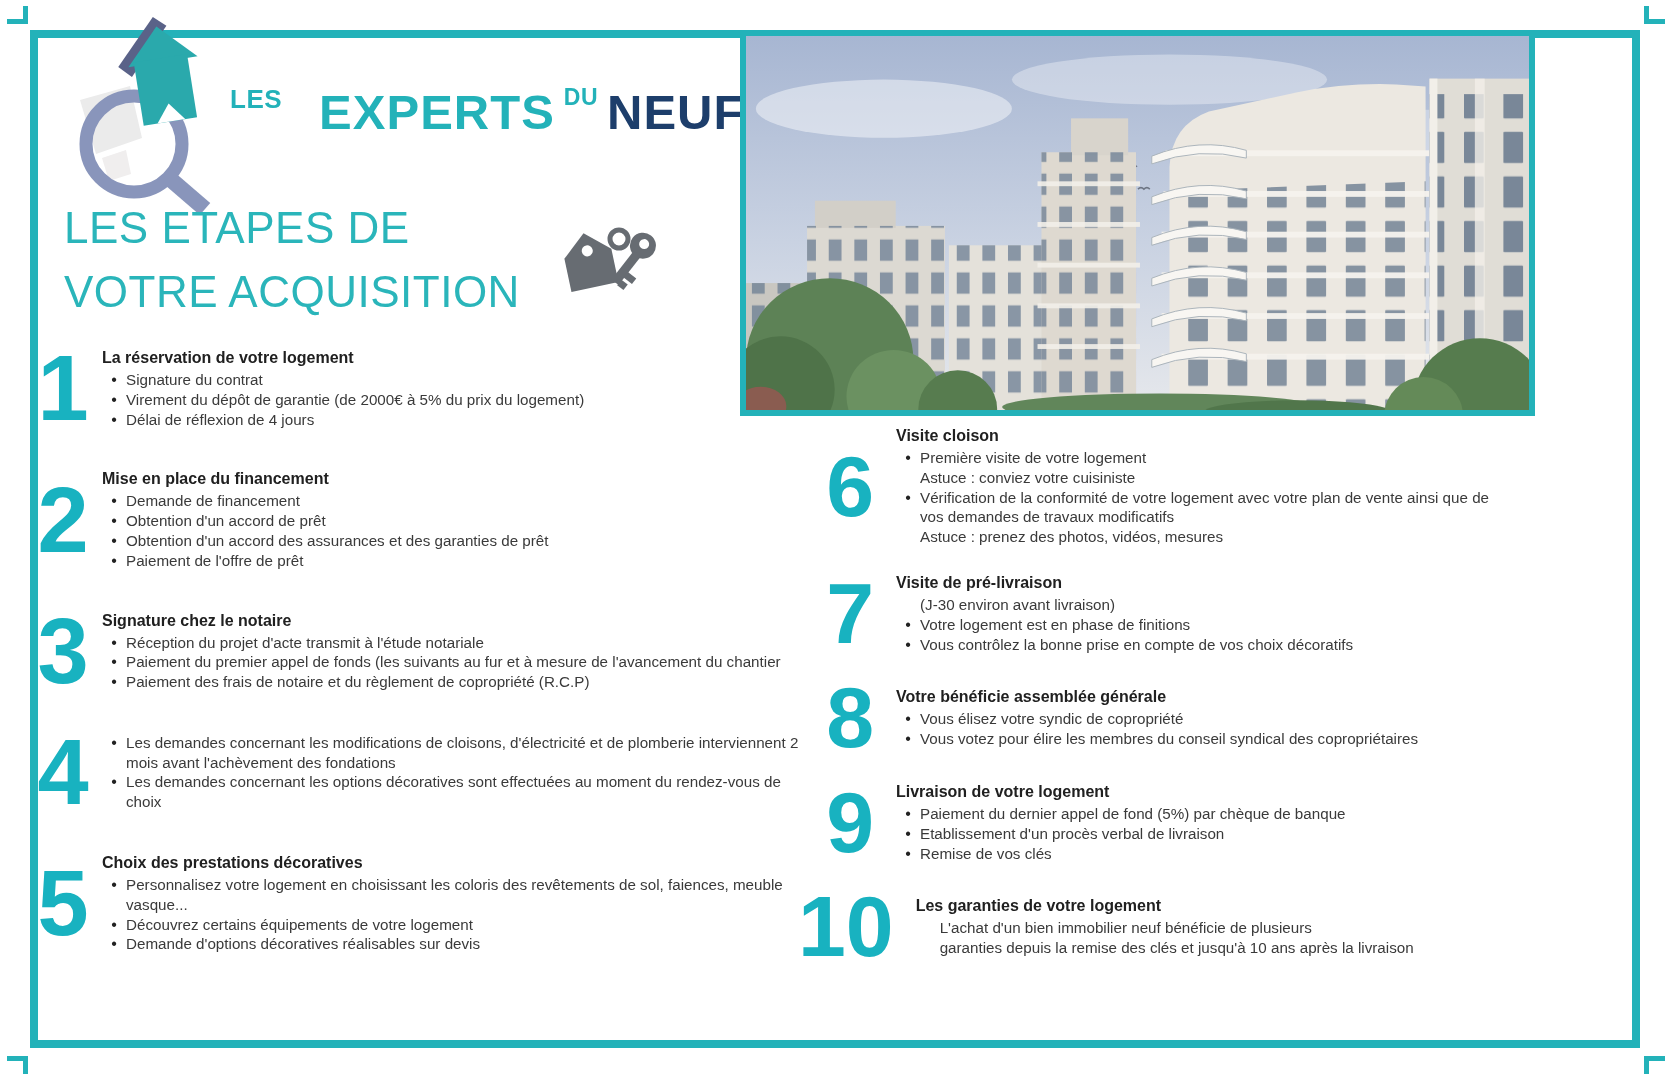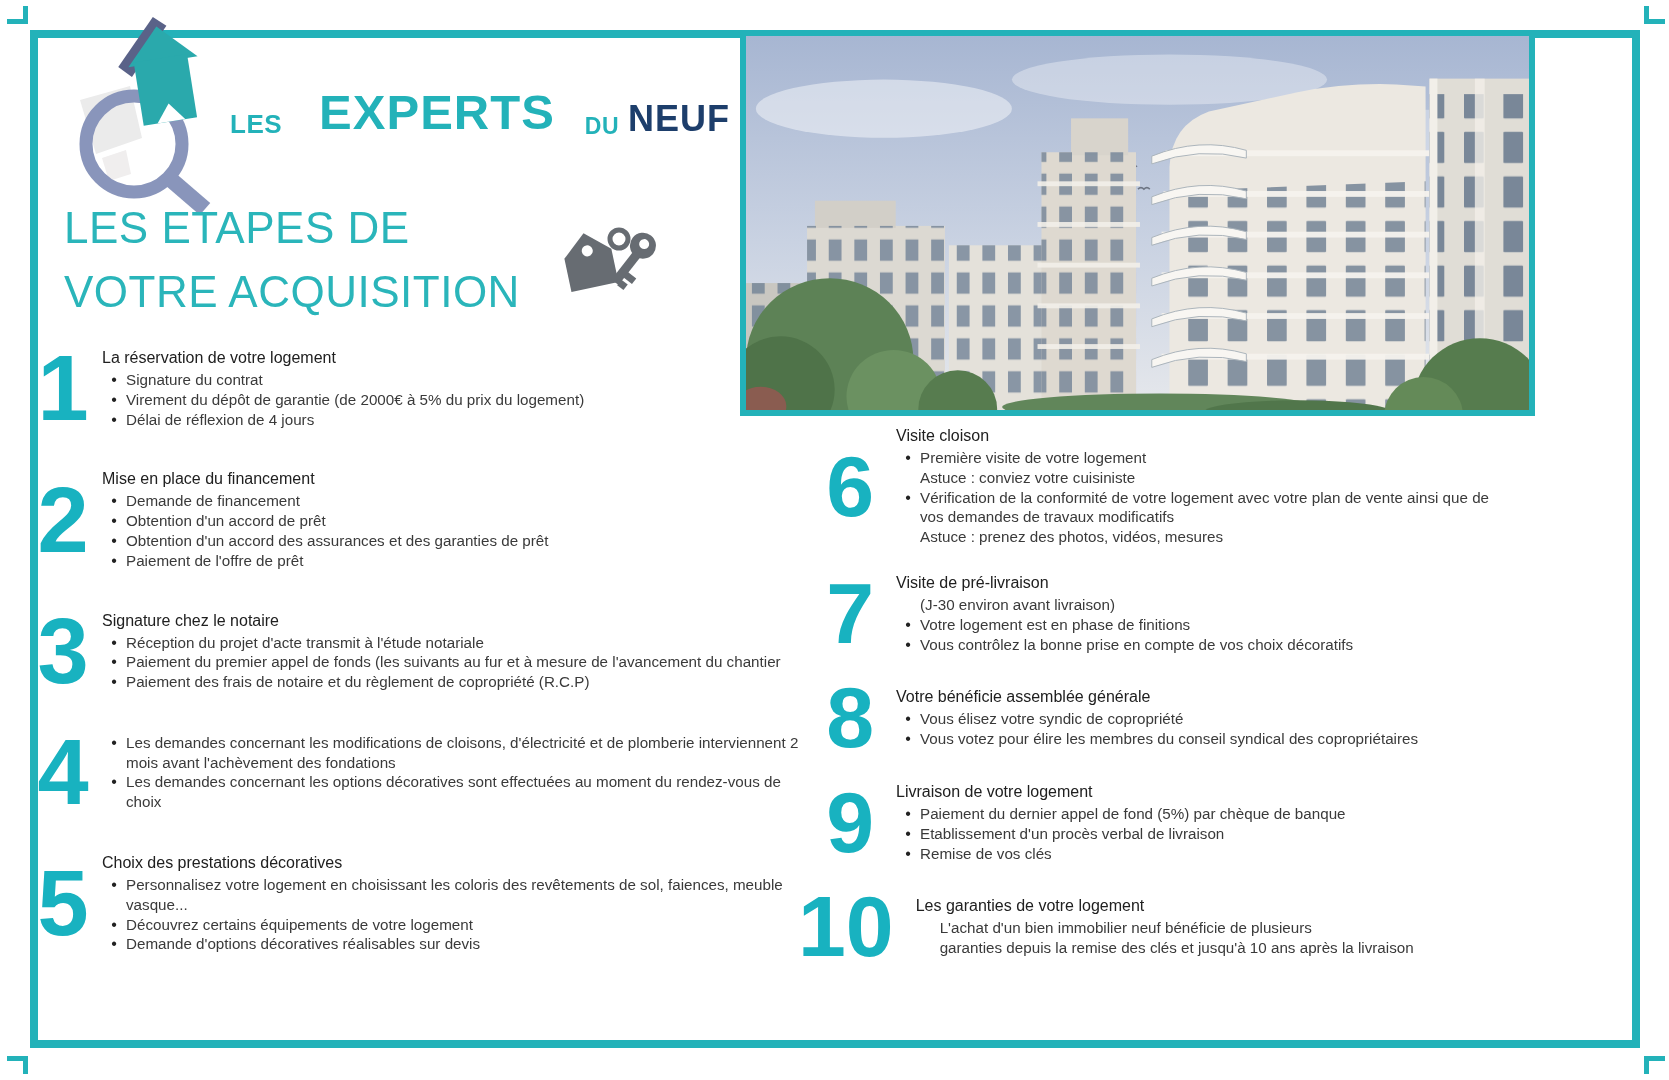--- a/index.html
+++ b/index.html
@@ -14,25 +14,25 @@
   .frame { position:absolute; left:30px; top:30px; width:1610px; height:1018px;
            border:8px solid var(--accent); }
   .corner { position:absolute; width:21px; height:18px; }
   .corner.tl { left:7px;    top:6px;    border-right:5px solid var(--accent); border-bottom:5px solid var(--accent); }
   .corner.tr { left:1644px; top:6px;    border-left:5px solid var(--accent);  border-bottom:5px solid var(--accent); }
   .corner.bl { left:7px;    top:1056px; border-right:5px solid var(--accent); border-top:5px solid var(--accent); }
   .corner.br { left:1644px; top:1056px; border-left:5px solid var(--accent);  border-top:5px solid var(--accent); }
 
   
   .logo-graphic { position:absolute; left:62px; top:2px; width:165px; height:215px; }
-  .logo-text { position:absolute; left:230px; top:84px; display:flex; align-items:flex-end; gap:9px; white-space:nowrap; }
+  .logo-text { position:absolute; left:230px; top:84px; display:flex; align-items:flex-start; gap:9px; white-space:nowrap; }
   .logo-les, .logo-du { font-size:26px; font-weight:700; color:var(--accent); letter-spacing:.5px; }
-  .logo-du { font-size:23px;margin-left:21px; }
+  .logo-du { font-size:23px; }
   .logo-experts { font-size:49px; font-weight:700; color:var(--accent); letter-spacing:1px;margin-left:28px; }
-  .logo-neuf { font-size:36px; font-weight:700; color:var(--navy); letter-spacing:1px; }
+  .logo-neuf { font-size:49px; font-weight:700; color:var(--navy); letter-spacing:1px; }
 
   
   .page-title { position:absolute; left:64px; top:196px; }
   .page-title div { font-size:44px; font-weight:400; color:#2ab5ba; line-height:64px; letter-spacing:.5px; }
 
   .key-icon-box { position:absolute; left:558px; top:218px; width:110px; height:84px; }
 
   
   .photo { position:absolute; left:740px; top:30px; width:795px; height:386px;
            border:6px solid var(--accent); background:#cfd6e2; }
@@ -43,21 +43,21 @@
   .col-left  { left:36px;  top:348px; width:790px; gap:40px; }
   .col-right { left:798px; top:426px; width:745px; gap:26px; }
   .step { display:flex; align-items:center; }
   .step-num { font-weight:700; color:#18b2c0; line-height:.88; }
   .col-left  .step-num { flex:0 0 54px; font-size:92px; text-align:center; }
   .col-right .step-num { flex:0 0 76px; font-size:86px; text-align:right; }
   .step-body { margin-left:12px; }
   .col-right .step-body { margin-left:22px; }
   .col-left  .step-body { width:700px; }
   .col-right .step-body { width:620px; }
-  .step-title { font-size:16px; font-weight:400; color:#202020; line-height:20px; margin-bottom:2px; }
+  .step-title { font-size:16px; font-weight:700; color:#202020; line-height:20px; margin-bottom:2px; }
   .step-item { display:flex; font-size:15.2px; color:#3a3a3a; line-height:19.8px; }
   .dot { flex:0 0 24px; text-align:center; font-size:16px; color:#222; }
   .item-text { flex:1; }
 </style>
 </head>
 <body>
 
 <div class="frame"></div>
 <div class="corner tl"></div>
 <div class="corner tr"></div>

